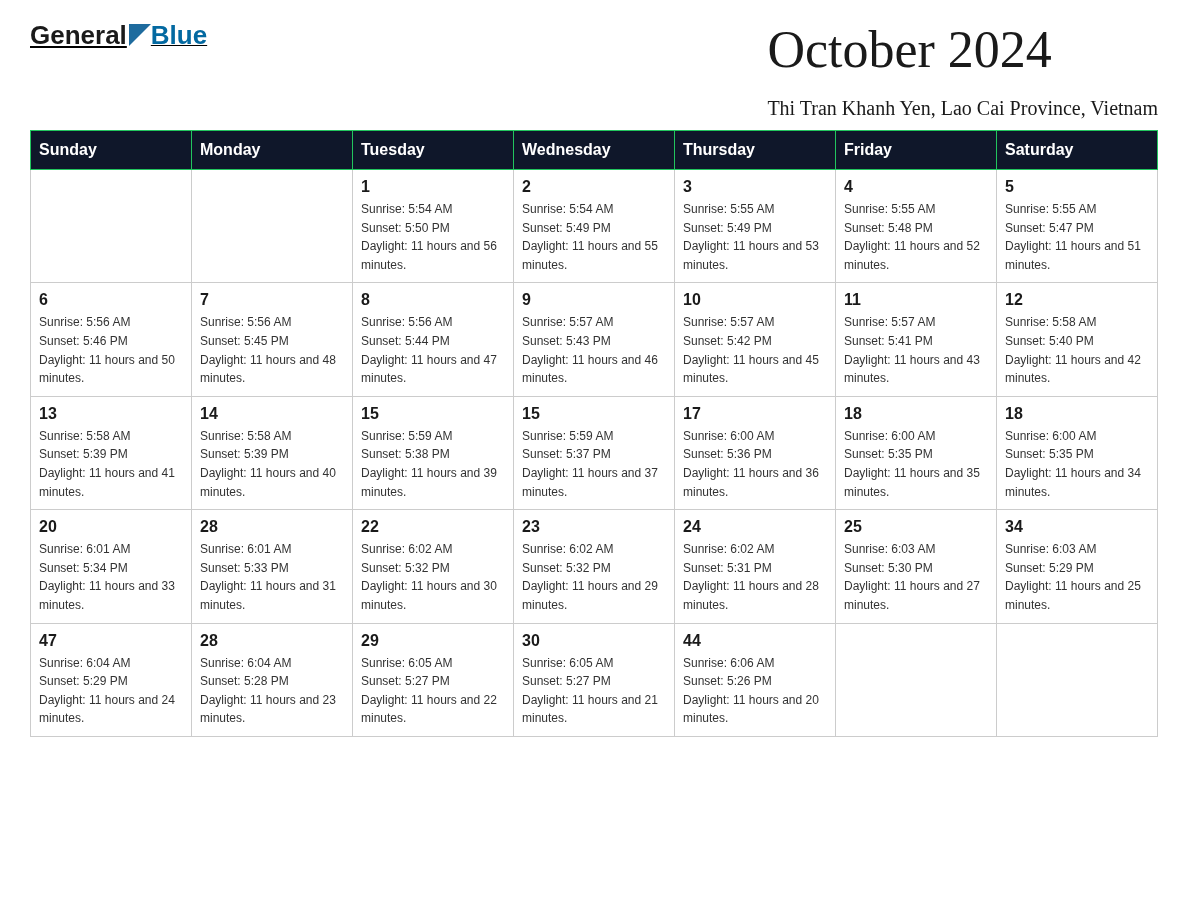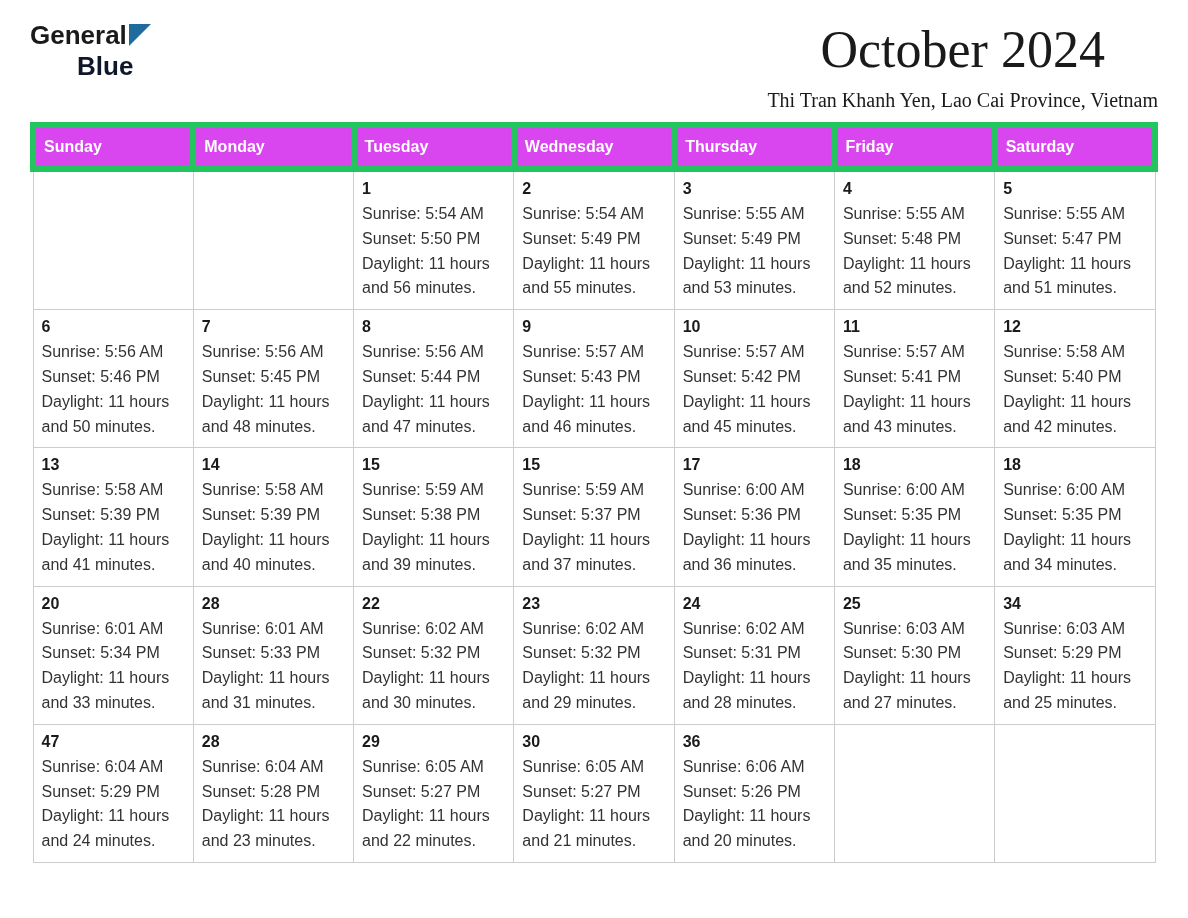--- a/index.html
+++ b/index.html
@@ -11,73 +11,74 @@
       padding: 20px 30px;
     }
     .header {
       display: flex;
       justify-content: space-between;
       align-items: flex-start;
       margin-bottom: 10px;
     }
     .logo-wrapper {
       display: flex;
-      flex-direction: column;
+      flex-direction: row;
+      text-decoration: underline;
     }
     .logo-top-row {
       display: flex;
       align-items: center;
     }
     .title-section {
-      text-align: center;
+      text-align: left;
     }
     .month-title {
       font-size: 52px;
       font-weight: normal;
       color: #1a1a1a;
       font-family: Georgia, serif;
     }
     .location-title {
       font-size: 20px;
       color: #1a1a1a;
       font-family: Georgia, serif;
-      margin-top: 10px;
+      margin-top: 18px;
     }
     .calendar-table {
       width: 100%;
       border-collapse: collapse;
       margin-top: 10px;
     }
     .calendar-table thead tr th {
-      background-color: #d946ef;
+      background-color: #0f172a;
       color: #fff;
       font-size: 16px;
       font-weight: bold;
       padding: 10px 8px;
       text-align: left;
-      border: 6px solid #22c55e;
+      border: 1px solid #22c55e;
     }
     .calendar-table tbody tr td {
       vertical-align: top;
       border: 1px solid #ccc;
       padding: 8px 8px;
       width: 14.28%;
       min-height: 110px;
       font-size: 13px;
       color: #222;
     }
     .day-number {
       font-size: 16px;
       font-weight: bold;
       color: #1a1a1a;
       display: block;
       margin-bottom: 4px;
     }
     .day-info {
-      font-size: 16px;
+      font-size: 12px;
       color: #333;
       line-height: 1.55;
     }
     .empty-cell {
       background: #fff;
     }
     tbody tr td {
       background: #fff;
     }
   </style>
@@ -86,21 +87,21 @@
 
 <div class="header">
   <div class="logo-wrapper">
     <div class="logo-top-row">
       <span style="font-size:26px; font-weight:bold; color:#1a1a1a; font-family:Arial,sans-serif;">General</span>
       <svg width="22" height="22" viewBox="0 0 22 22" style="margin-left:2px; margin-top:-2px;">
         <polygon points="0,0 22,0 0,22" fill="#1e6b9e"></polygon>
       </svg>
     </div>
     <div>
-      <span style="font-size:26px; font-weight:bold; color:#0f172a; font-family:Arial,sans-serif;margin-left:47px;">Blue</span>
+      <span style="font-size:26px; font-weight:bold; color:#0369a1; font-family:Arial,sans-serif;">Blue</span>
     </div>
   </div>
   <div class="title-section">
     <div class="month-title">October 2024</div>
     <div class="location-title">Thi Tran Khanh Yen, Lao Cai Province, Vietnam</div>
   </div>
 </div>
 
 <table class="calendar-table">
   <thead>
@@ -240,20 +241,20 @@
         </td>
         <td>
           <span class="day-number">29</span>
           <div class="day-info">Sunrise: 6:05 AM<br>Sunset: 5:27 PM<br>Daylight: 11 hours and 22 minutes.</div>
         </td>
         <td>
           <span class="day-number">30</span>
           <div class="day-info">Sunrise: 6:05 AM<br>Sunset: 5:27 PM<br>Daylight: 11 hours and 21 minutes.</div>
         </td>
         <td>
-          <span class="day-number">36</span>
+          <span class="day-number">44</span>
           <div class="day-info">Sunrise: 6:06 AM<br>Sunset: 5:26 PM<br>Daylight: 11 hours and 20 minutes.</div>
         </td>
         <td class="empty-cell"></td>
         <td class="empty-cell"></td>
       </tr>
     </tbody>
 </table>
 
 </body></html>

